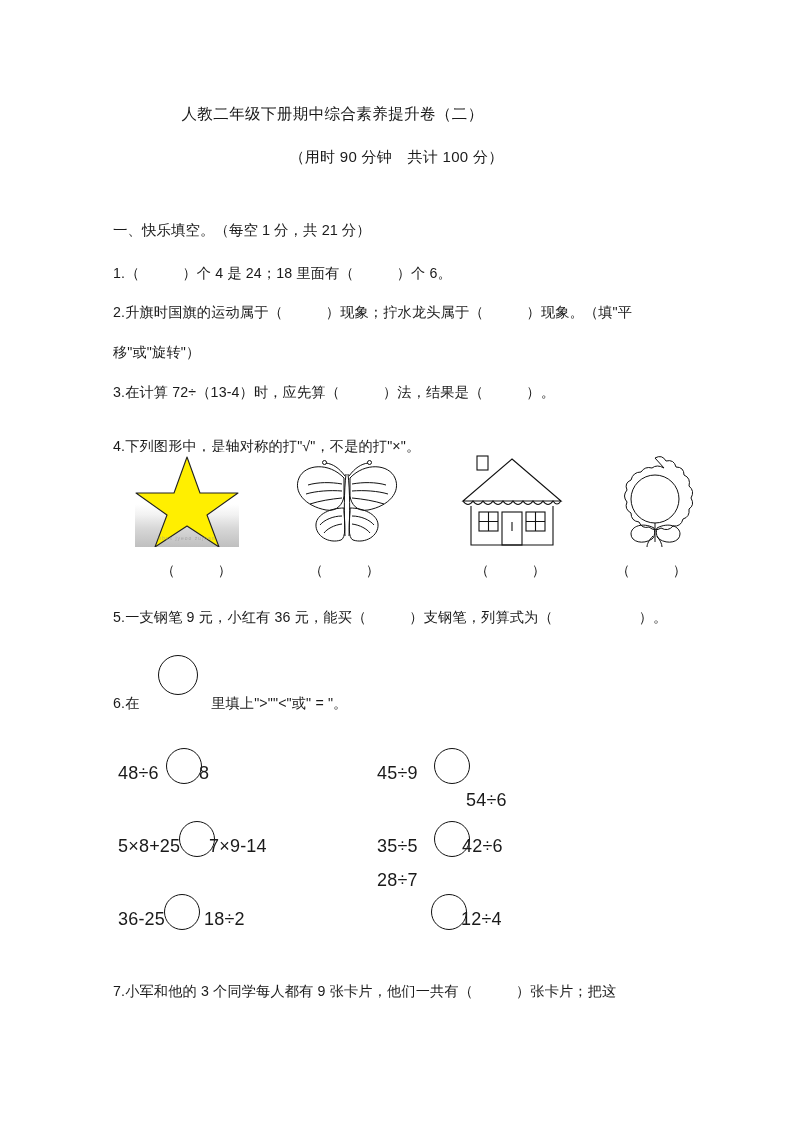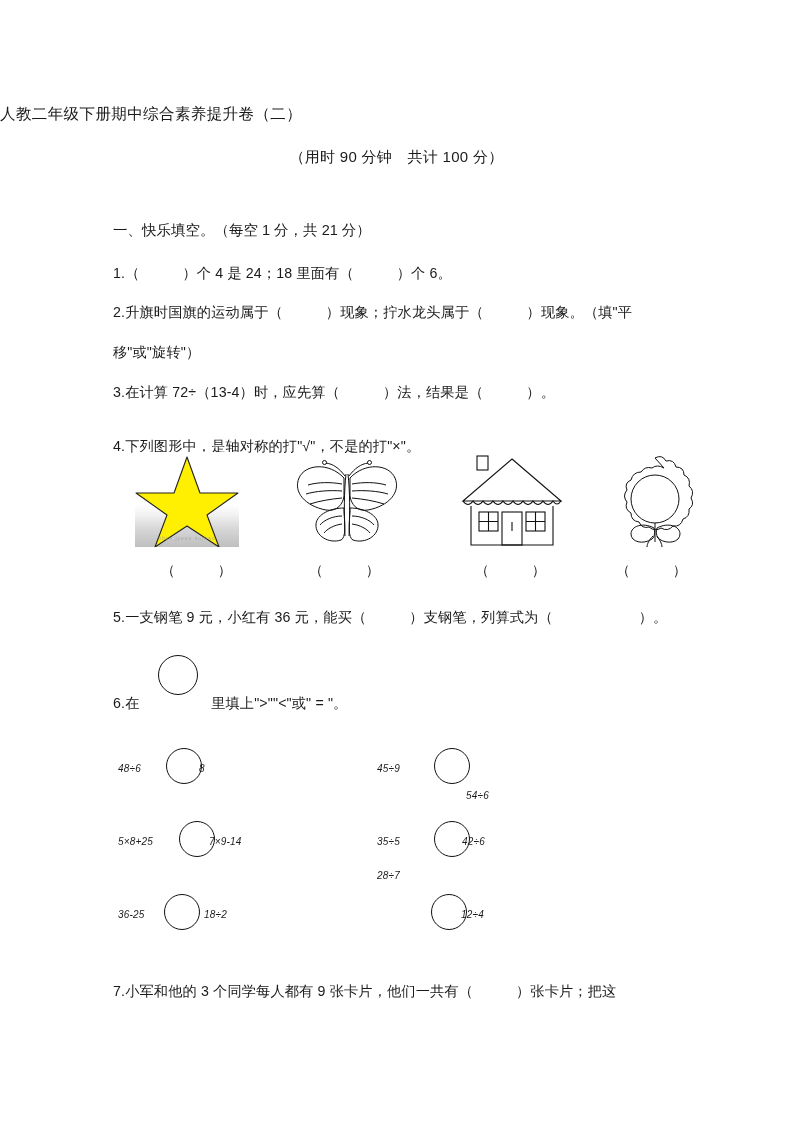--- a/index.html
+++ b/index.html
@@ -23,21 +23,21 @@
     left: 0; top: 0;
     width: 793px;
     height: 1122px;
   }
 
   
   .doc-title {
     position: absolute;
     left: 0; top: 104px;
     width: 665px;
-    text-align: left;
+    text-align: center;
     font-size: 15.5px;
     letter-spacing: 0.4px;
   }
   .doc-subtitle {
     position: absolute;
     left: 0; top: 148px;
     width: 793px;
     text-align: center;
     font-size: 15px;
     letter-spacing: 0.3px;
@@ -94,24 +94,23 @@
 
   
   .cmp-circle {
     position: absolute;
     border: 1.3px solid #111;
     border-radius: 50%;
     background: transparent;
   }
   .cmp-expr {
     position: absolute;
-    font-size: 10px;
+    font-size: 18px;
     white-space: nowrap;
     letter-spacing: 0.2px;
-    font-style: italic;
   }
 
   
   .q6-circle {
     position: absolute;
     left: 158px;
     top: 655px;
     width: 38px;
     height: 38px;
     border: 1.3px solid #111;

